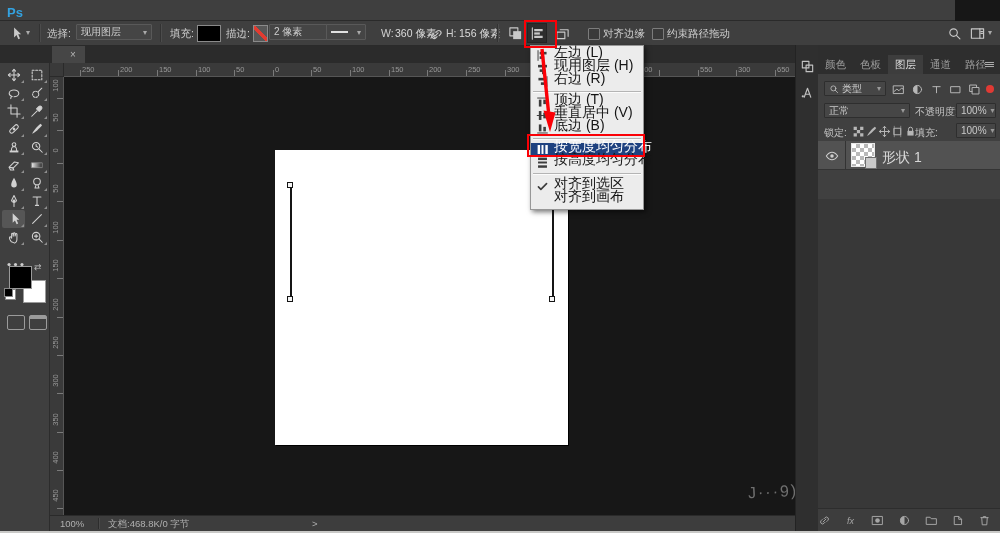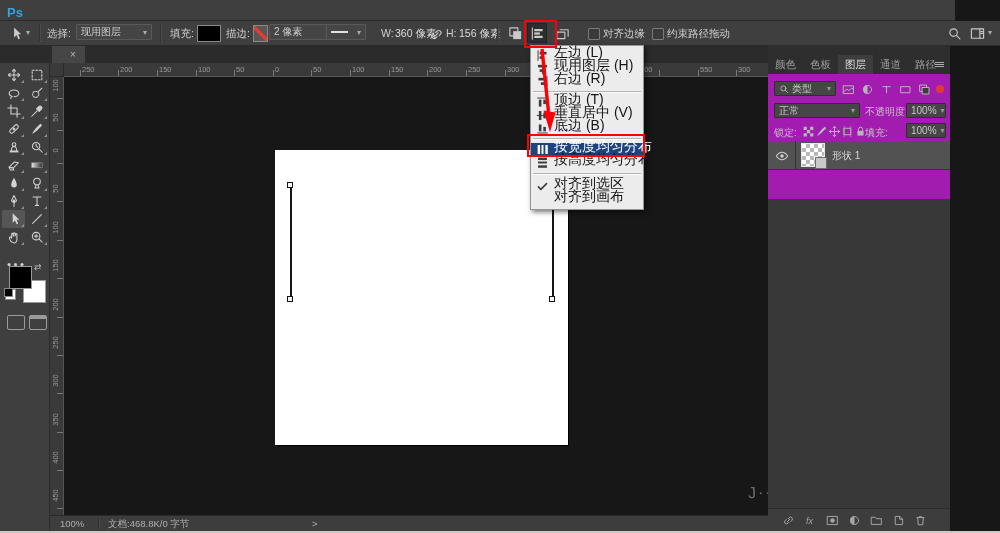--- a/index.html
+++ b/index.html
@@ -81,21 +81,21 @@
   .msep.big{margin:4px 2px 5px}
 
   
   .annot{position:absolute;border:2px solid #fb0006;z-index:70;pointer-events:none}
   .annotsvg{position:absolute;z-index:71;pointer-events:none}
 
   
   .dockstrip{position:absolute;left:795px;top:45px;width:23px;height:486px;background:#2f2f2f;border-left:1px solid #232323;z-index:20;box-sizing:border-box}
   .dockico{position:absolute;left:4px;color:#c2c2c2}
   .dockico svg{width:15px;height:15px}
-  .panel{position:absolute;left:768px;top:45px;width:182px;height:486px;background:#a21caf;z-index:20}
+  .panel{position:absolute;left:818px;top:45px;width:182px;height:486px;background:#404040;z-index:20}
   .ptabsbar{position:absolute;left:0;top:0;width:182px;height:29px;background:#2e2e2e}
   .ptabs{position:absolute;left:0;bottom:0;height:19px;display:flex}
   .ptab{font-size:10.5px;color:#9c9c9c;padding:0 7px;line-height:19px;white-space:nowrap}
   .ptab.active{background:#3d3d3d;color:#d8d8d8}
   .phamb{position:absolute;right:4px;bottom:3px;color:#b3b3b3;width:13px;height:13px}
   .prow-label{position:absolute;color:#c3c3c3;font-size:10px;white-space:nowrap}
   .pcombo{position:absolute;height:15px;background:#464646;border:1px solid #2e2e2e;border-radius:1px;color:#c9c9c9;
     font-size:10px;display:flex;align-items:center;padding:0 4px;box-sizing:border-box}
   .pcombo .car{margin-left:auto;padding-left:4px;color:#999;font-size:8px}
   .fico{position:absolute;top:38px;width:15px;height:15px;color:#b7b7b7}
@@ -108,26 +108,26 @@
   .leye{position:absolute;left:7px;top:8px;width:14px;height:14px;color:#cfcfcf}
   .leye svg{width:14px;height:14px}
   .ldiv{position:absolute;left:27px;top:0;width:1px;height:28px;background:#333}
   .lthumb{position:absolute;left:33px;top:2px;width:24px;height:24px;border:1px solid #1e1e1e;box-sizing:border-box}
   .lthumb.checker{background-color:#fff;background-image:
     linear-gradient(45deg,#b9b9b9 25%,transparent 25%,transparent 75%,#b9b9b9 75%),
     linear-gradient(45deg,#b9b9b9 25%,transparent 25%,transparent 75%,#b9b9b9 75%);
     background-size:8px 8px;background-position:0 0,4px 4px;border:1px solid #e8e8e8}
   .lthumb.white{background:#fff}
   .lbadge{position:absolute;right:-3px;bottom:-3px;width:10px;height:10px;background:#c9c9c9;border:1px solid #6e6e6e}
-  .lname{position:absolute;left:64px;top:8px;color:#d8d8d8;font-size:10px;white-space:nowrap}
+  .lname{position:absolute;left:64px;top:8px;color:#d8d8d8;font-size:14px;white-space:nowrap}
   .llock{position:absolute;right:8px;top:8px;width:12px;height:12px;color:#c3c3c3}
   .llock svg{width:12px;height:12px}
   .panelfill{position:absolute;left:0;top:154px;width:182px;height:309px;background:#383838}
   .pbottom{position:absolute;left:0;top:463px;width:182px;height:23px;background:#3d3d3d;border-top:1px solid #2d2d2d;
-    display:flex;align-items:center;justify-content:center;gap:9px;padding-right:9px;box-sizing:border-box}
+    display:flex;align-items:center;justify-content:space-between;gap:9px;padding-right:9px;box-sizing:border-box}
   .pbico{width:13px;height:13px;color:#a6a6a6}
   .pbico svg{width:13px;height:13px}
 
   
   .statusbar{position:absolute;left:50px;top:515px;width:745px;height:15px;background:#3d3d3d;border-top:1px solid #2a2a2a;z-index:6}
   .sb{position:absolute;color:#b0b0b0;font-size:9.5px;line-height:15px;white-space:nowrap}
   .sbdiv{position:absolute;top:2px;width:1px;height:11px;background:#2d2d2d;border-right:1px solid #4a4a4a}
   .bottomstrip{position:absolute;left:0;top:531px;width:1000px;height:2px;background:#c9c9c7;z-index:30}
 </style>
 </head>

